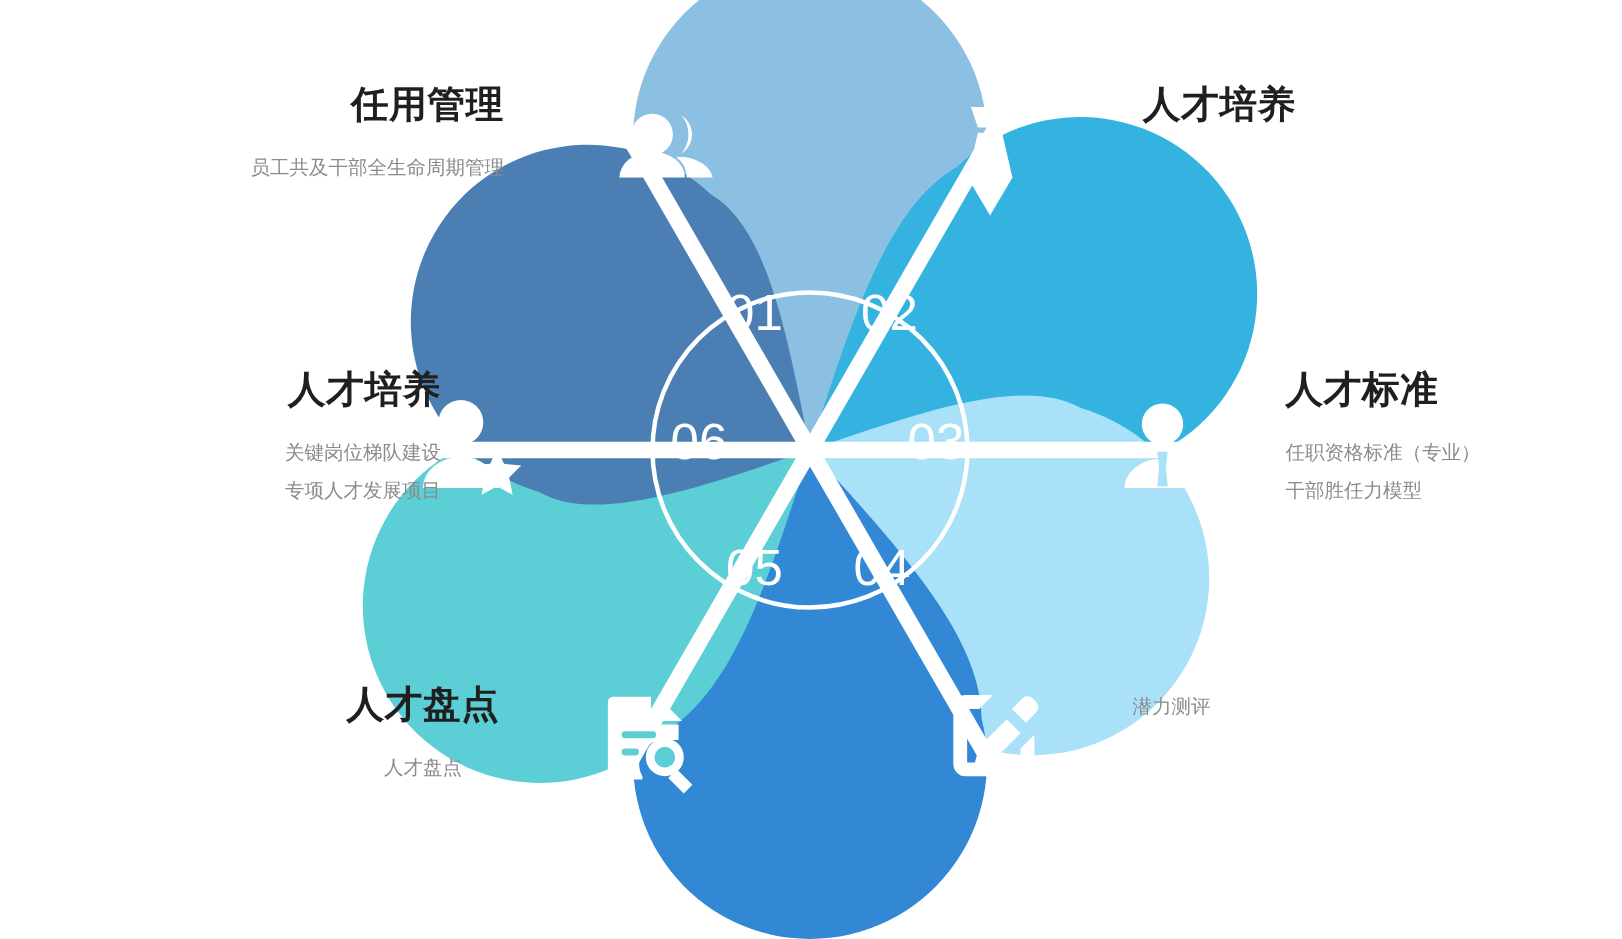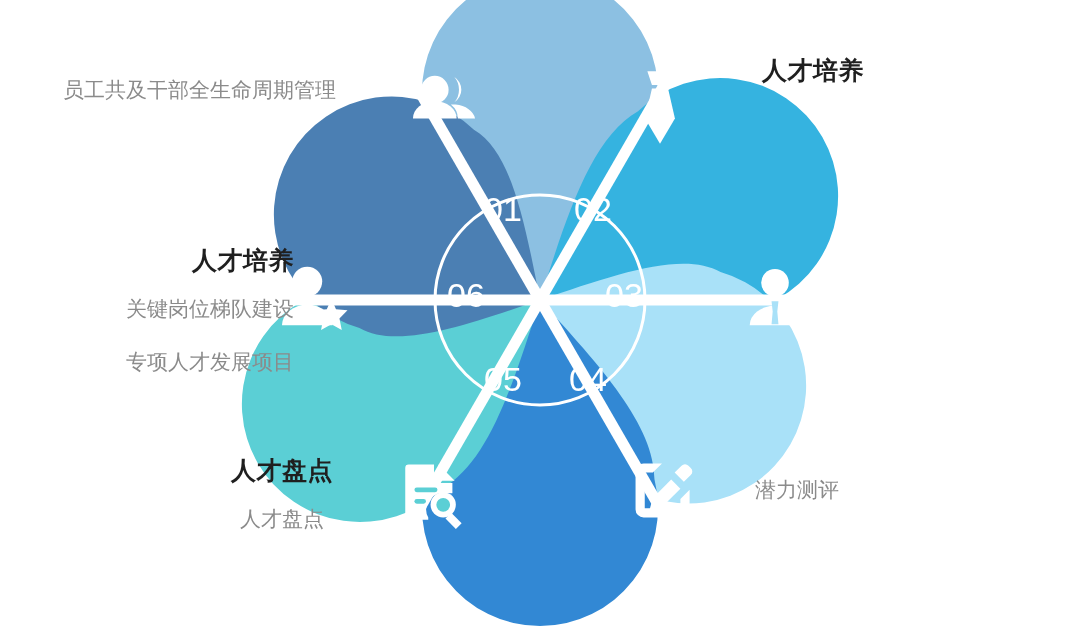--- a/index.html
+++ b/index.html
@@ -35,25 +35,24 @@
   }
   .label-title {
     font-size: 25px;
     font-weight: bold;
     color: #1f1f1f;
     letter-spacing: 0.5px;
     white-space: nowrap;
     margin-bottom: 16px;
   }
   .label-sub {
-    font-size: 21px;
+    font-size: 13px;
     color: #8b8b8b;
     white-space: nowrap;
     line-height: 1.95;
-    margin-top: 12px;
   }
   .align-right  { text-align: right; }
   .align-left   { text-align: left; }
   .align-center { text-align: center; }
 
   
   .lbl-01 { right: 745px; top: 58px;  }
   .lbl-02 { left: 762px;  top: 58px;  }
   .lbl-06 { right: 787px; top: 248px; }
   .lbl-03 { left: 857px;  top: 248px; }
@@ -160,27 +159,33 @@
         <use href="#icon-users-icon" x="0" y="0" transform="translate(444,100) scale(1.15)" fill="#ffffff"></use>
         <use href="#icon-necktie-icon" x="0" y="0" transform="translate(660,100) scale(1.15)" fill="#ffffff"></use>
         <use href="#icon-businessperson-icon" x="0" y="0" transform="translate(775,300) scale(1.15)" fill="#ffffff"></use>
         <use href="#icon-edit-square-icon" x="0" y="0" transform="translate(662,491) scale(1.15)" fill="#ffffff"></use>
         <use href="#icon-document-search-icon" x="0" y="0" transform="translate(434,491) scale(1.15)" fill="#ffffff"></use>
         <use href="#icon-person-star-icon" x="0" y="0" transform="translate(313,300) scale(1.15)" fill="#ffffff"></use>
       </g>
   </svg>
 
   <div class="label-block lbl-01 align-right">
+    <div class="label-title">任用管理</div>
     <div class="label-sub">员工共及干部全生命周期管理</div>
   </div>
 
   <div class="label-block lbl-02 align-left">
     <div class="label-title">人才培养</div>
   </div>
 
+  <div class="label-block lbl-03 align-left">
+    <div class="label-title">人才标准</div>
+    <div class="label-sub">任职资格标准（专业）</div>
+    <div class="label-sub">干部胜任力模型</div>
+  </div>
 
   <div class="label-block lbl-04 align-left">
     <div class="label-sub">潜力测评</div>
   </div>
 
   <div class="label-block lbl-05 align-right">
     <div class="label-title">人才盘点</div>
     <div class="label-sub align-center">人才盘点</div>
   </div>
 

